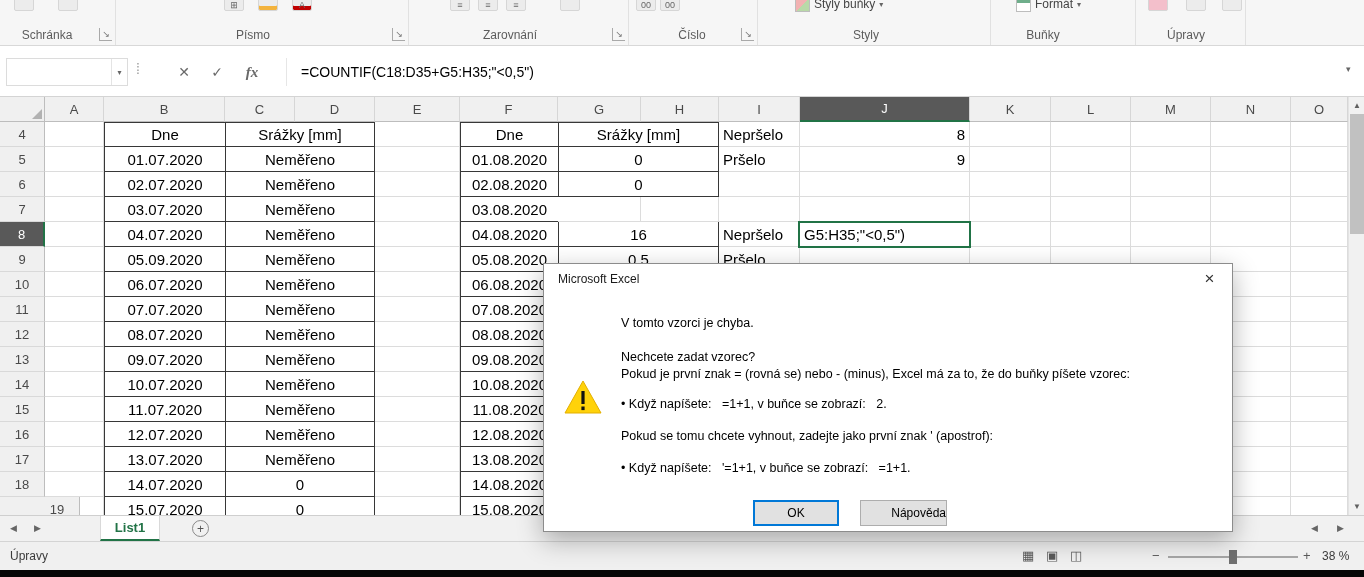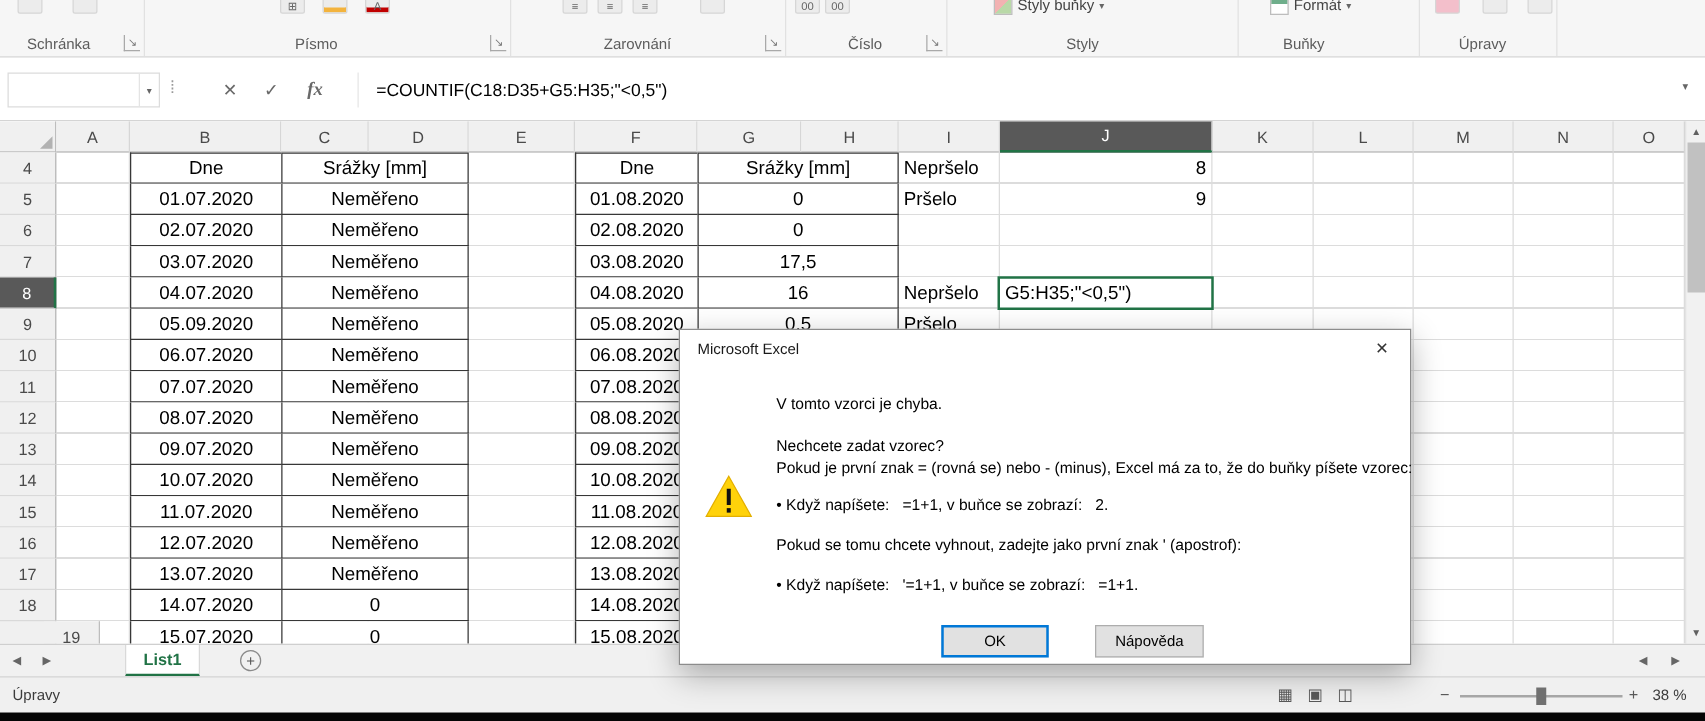--- a/index.html
+++ b/index.html
@@ -104,31 +104,31 @@
   .smode { position:absolute; left:10px; top:7px; font-size:12px; color:#3b3b3b; }
   .vicon { position:absolute; top:6px; font-size:13px; color:#595959; cursor:pointer; }
   .zoomglyph { position:absolute; top:6px; font-size:13px; color:#595959; cursor:pointer; }
   .ztrack { position:absolute; left:1168px; top:14px; width:130px; height:2px; background:#a6a6a6; }
   .zthumb { position:absolute; left:1229px; top:8px; width:8px; height:14px; background:#707070; cursor:grab; }
   .zlabel { position:absolute; left:1322px; top:7px; font-size:12px; color:#3b3b3b; cursor:pointer; }
 
   .blackstrip { position:absolute; left:0; top:570px; width:1364px; height:7px; background:#050505; }
 
   
-  #dialog { position:absolute; left:543px; top:263px; width:586px; height:269px; background:#fff;
+  #dialog { position:absolute; left:543px; top:263px; width:690px; height:269px; background:#fff;
             border:1px solid #8c8c8c; box-shadow:0 8px 24px rgba(0,0,0,.30); z-index:50;padding-left:48px; }
   .dtitle { position:absolute; left:14px; top:8px; font-size:12px; color:#1a1a1a; }
   .dclose { position:absolute; right:0; top:0; width:45px; height:30px; display:flex; align-items:center;
             justify-content:center; font-size:17px; color:#333; cursor:pointer; }
   .dwarn { position:absolute; left:20px; top:116px; }
   .dline { position:absolute; left:77px; font-size:12.5px; color:#000; white-space:pre; }
   .dbtn { position:absolute; top:236px; height:26px; font-size:12px; font-family:"Liberation Sans",sans-serif;
           background:#e1e1e1; border:1px solid #adadad; cursor:pointer; }
   .dbtn.ok { left:209px; width:86px; border:2px solid #0078d7; }
-  .dbtn.help { left:332px; width:87px; }
+  .dbtn.help { left:316px; width:87px;text-align:right; }
 </style>
 </head>
 <body>
 
 <div class="app">
 
   <div id="ribbon">
     <div class="stub" style="left:14px"></div>
     <div class="stub" style="left:58px"></div>
     <div class="stub" style="left:224px">⊞</div>
@@ -242,21 +242,20 @@
       <div class="cell r" style="left: 800px; top: 50px; width: 170px;">9</div>
       <div class="rowhdr" style="top: 75px;">6</div>
       <div class="cell c bd" style="left: 104px; top: 75px; width: 121px;">02.07.2020</div>
       <div class="cell c bd rb" style="left: 225px; top: 75px; width: 150px;">Neměřeno</div>
       <div class="cell c bd" style="left: 460px; top: 75px; width: 98px;">02.08.2020</div>
       <div class="cell c bd rb" style="left: 558px; top: 75px; width: 161px;">0</div>
       <div class="rowhdr" style="top: 100px;">7</div>
       <div class="cell c bd" style="left: 104px; top: 100px; width: 121px;">03.07.2020</div>
       <div class="cell c bd rb" style="left: 225px; top: 100px; width: 150px;">Neměřeno</div>
       <div class="cell c bd" style="left: 460px; top: 100px; width: 98px;">03.08.2020</div>
-      <div class="cell c bd rb" style="left: 558px; top: 100px; width: 161px;">17,5</div>
       <div class="rowhdr active" style="top: 125px;">8</div>
       <div class="cell c bd" style="left: 104px; top: 125px; width: 121px;">04.07.2020</div>
       <div class="cell c bd rb" style="left: 225px; top: 125px; width: 150px;">Neměřeno</div>
       <div class="cell c bd" style="left: 460px; top: 125px; width: 98px;">04.08.2020</div>
       <div class="cell c bd rb" style="left: 558px; top: 125px; width: 161px;">16</div>
       <div class="cell l" style="left: 719px; top: 125px; width: 81px;">Nepršelo</div>
       <div class="editcell" style="left: 798px; top: 124px;">G5:H35;"&lt;0,5")</div>
       <div class="rowhdr" style="top: 150px;">9</div>
       <div class="cell c bd" style="left: 104px; top: 150px; width: 121px;">05.09.2020</div>
       <div class="cell c bd rb" style="left: 225px; top: 150px; width: 150px;">Neměřeno</div>

